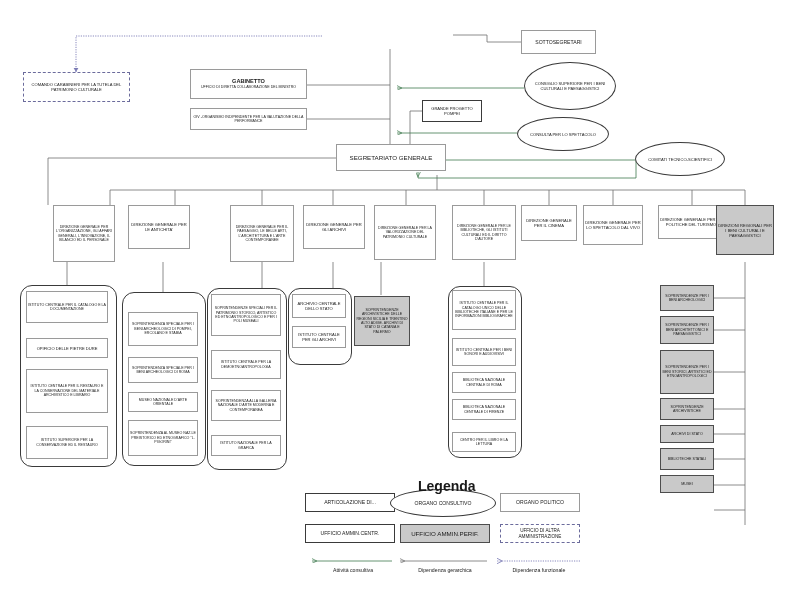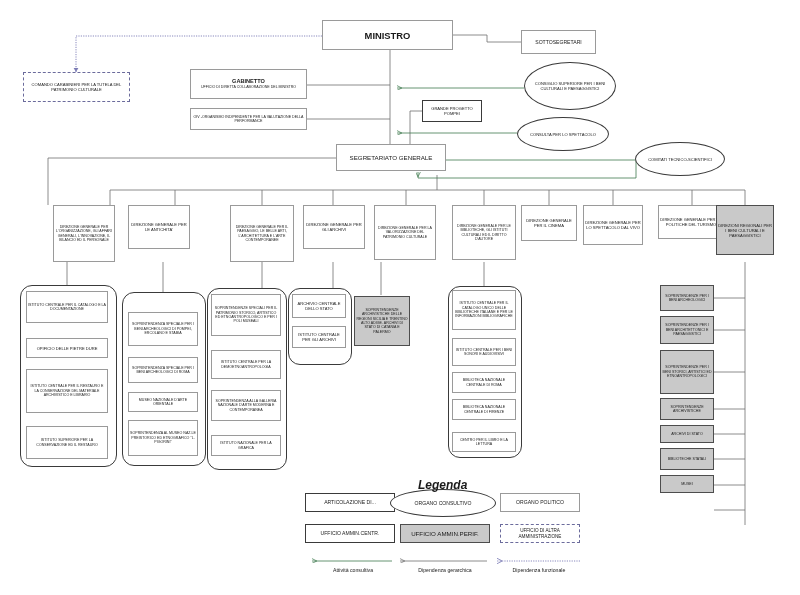--- a/index.html
+++ b/index.html
@@ -19,21 +19,21 @@
   .ellipse{border-radius:50%;border:1px solid #3a3a3a;background:#fff;}
   .group{position:absolute;border:1px solid #3a3a3a;border-radius:12px;background:#fff;z-index:1;}
   .fs35{font-size:3.6px;line-height:4.4px;}
   .fs4{font-size:4.1px;line-height:5px;}
   .fs45{font-size:4.6px;line-height:5.6px;}
   .fs5{font-size:5.1px;line-height:6.2px;}
   .fs55{font-size:5.6px;line-height:6.8px;}
   .fs6{font-size:6.2px;line-height:7.4px;}
   .fs9{font-size:9.4px;line-height:11px;}
 
-  .legend-title{position:absolute;font-style:italic;font-weight:bold;font-size:12px;z-index:3;}
+  .legend-title{position:absolute;font-weight:bold;font-size:14px;z-index:3;}
   .legend-lbl{position:absolute;text-align:center;font-size:5.2px;line-height:6.4px;z-index:3;}
 </style>
 </head>
 <body>
 
 <div id="root">
 
   <svg id="wires">
     <defs>
       <marker id="agrey" markerWidth="7" markerHeight="7" refX="6" refY="3" orient="auto">
@@ -96,23 +96,20 @@
       <path d="M517,133 L397,133" marker-end="url(#agreen)"></path>
       <path d="M635,160 L397,160" marker-end="url(#agreen)"></path>
       <path d="M636,160 L636,178 L418,178 L418,172" marker-end="url(#agreen)"></path>
     </g>
     <g stroke="#7b7bb5" stroke-width="0.9" fill="none" stroke-dasharray="1.2 1.2">
 
       <path d="M322,36 L76,36 L76,72" marker-end="url(#ablued)"></path>
     </g>
   </svg>
 
-  <div class="node thinborder fs9" style="left:322px;top:20px;width:131px;height:30px;">
-    <span class="lines ttl">MINISTRO</span>
-  </div>
 
   <div class="node thinborder fs5" style="left:521px;top:30px;width:75px;height:24px;">
     <span class="lines">SOTTOSEGRETARI</span>
   </div>
 
   <div class="node dashed fs4" style="left:23px;top:72px;width:107px;height:30px;">
     <span class="lines">COMANDO CARABINIERI PER LA TUTELA DEL PATRIMONIO CULTURALE</span>
   </div>
 
   <div class="node thinborder" style="left:190px;top:69px;width:117px;height:30px;flex-direction:column;">

